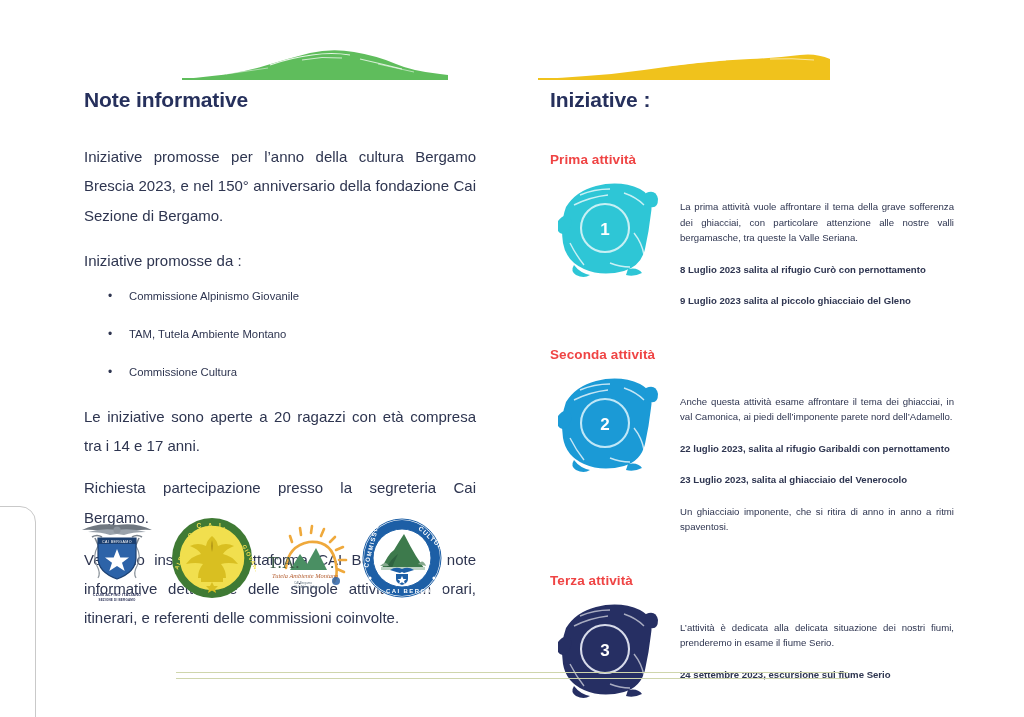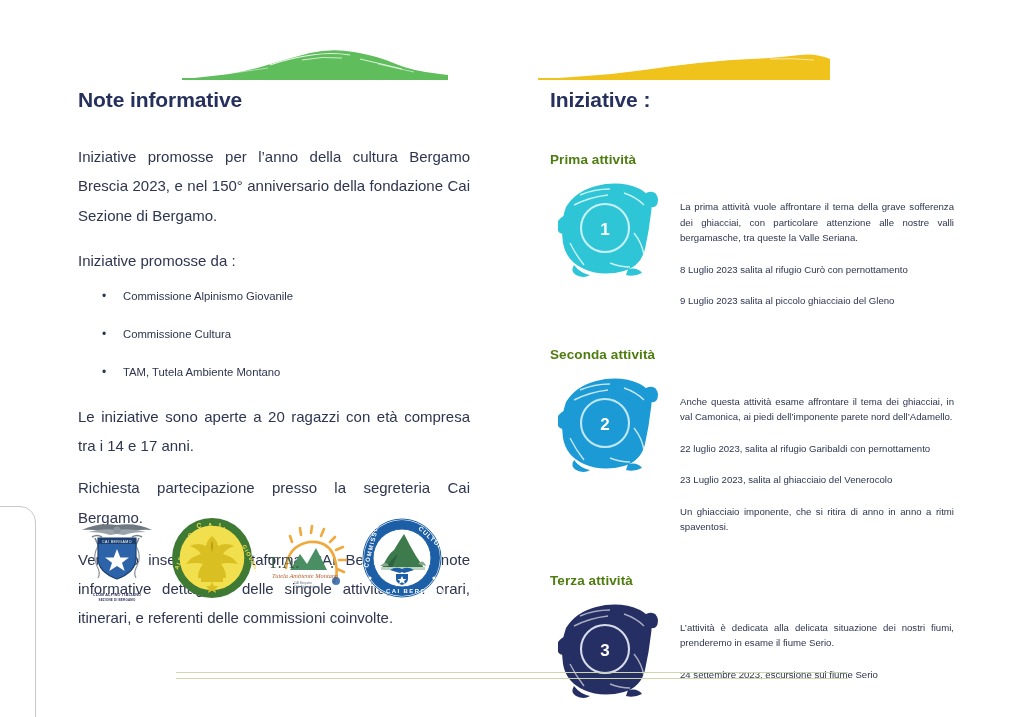--- a/index.html
+++ b/index.html
@@ -47,21 +47,21 @@
     position: absolute;
     left: 538px;
     top: 47px;
     width: 292px;
     height: 34px;
   }
 
   
   .col-left {
     position: absolute;
-    left: 78px;
+    left: 84px;
     top: 88px;
     width: 392px;
   }
   .col-right {
     position: absolute;
     left: 550px;
     top: 88px;
     width: 420px;
   }
 
@@ -109,21 +109,21 @@
 
   
   .activity {
     position: relative;
     margin-bottom: 22px;
   }
   .activity-title {
     font-size: 13.5px;
     font-weight: bold;
     margin: 0 0 6px 0;
-    color: #4d7c0f;
+    color: #ef4444;
     letter-spacing: 0.1px;
   }
   .activity-row {
     display: flex;
     align-items: flex-start;
   }
   .badge {
     width: 114px;
     min-width: 114px;
     height: 108px;
@@ -135,21 +135,21 @@
     flex: 1;
   }
   .activity-body p {
     margin: 16px;
     font-size: 9.6px;
     line-height: 1.62;
     color: #2e3550;
     text-align: justify;
   }
   .activity-body p.bold {
-    font-weight: normal;
+    font-weight: bold;
     text-align: left;
   }
 
   
   .logos {
     position: absolute;
     left: 72px;
     top: 516px;
     width: 380px;
     height: 92px;
@@ -215,22 +215,22 @@
 
   <div class="col-left">
     <h1 class="section-title">Note informative</h1>
 
     <p class="body-text">Iniziative promosse per l’anno della cultura Bergamo Brescia 2023, e nel 150° anniversario della fondazione Cai Sezione di Bergamo.</p>
 
     <p class="body-text tight">Iniziative promosse da :</p>
 
     <ul class="promoters">
       <li>Commissione Alpinismo Giovanile</li>
+      <li>TAM, Tutela Ambiente Montano</li>
       <li>Commissione Cultura</li>
-      <li>TAM, Tutela Ambiente Montano</li>
     </ul>
 
     <p class="body-text tight">Le iniziative sono aperte a 20 ragazzi con età compresa tra i 14 e 17 anni.</p>
     <p class="body-text tight">Richiesta partecipazione presso la segreteria Cai Bergamo.</p>
     <p class="body-text">Verranno inserite in piattaforma CAI Bergamo, le note informative dettagliate delle singole attività, con orari, itinerari, e referenti delle commissioni coinvolte.</p>
   </div>
 
   <div class="col-right">
     <h1 class="section-title">Iniziative :</h1>
 

